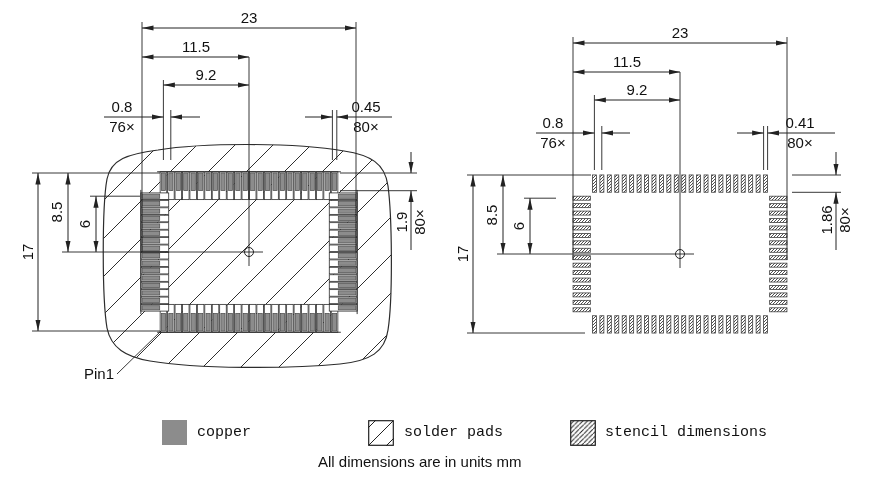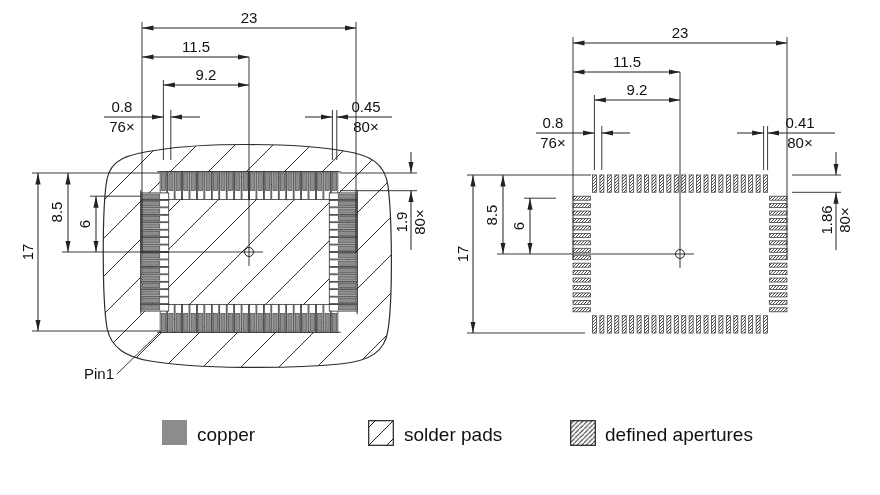--- a/index.html
+++ b/index.html
@@ -8,21 +8,21 @@
   svg text{font-family:"Liberation Sans",sans-serif;}
   .dl{stroke:#222;stroke-width:1;fill:none;}
   .ext{stroke:#222;stroke-width:0.9;fill:none;}
   .cl{stroke:#222;stroke-width:0.9;fill:none;}
   .blob{stroke:#2c2c2c;stroke-width:1.2;}
   .open{fill:#ffffff;stroke:#2e2e2e;stroke-width:0.8;}
   .copper{fill:#8c8c8c;stroke:#4a4a4a;stroke-width:0.7;}
   .stencil{stroke:#3f3f3f;stroke-width:0.8;}
   .dt{font-size:15px;fill:#111;text-anchor:middle;}
   .ts{text-anchor:start;}
-  .legend-label{position:absolute;font-size:19px;color:#111;}
+  .legend-label{position:absolute;font-size:15px;color:#111;font-family:Liberation Mono, monospace;}
   .note{font-size:15px;color:#111;line-height:19px;}
   .swatch-copper{position:absolute;width:25px;height:25px;background:#8c8c8c;}
 </style>
 </head>
 <body>
 
 <div id="stage">
 <svg id="draw" width="880" height="410" viewBox="0 0 880 410">
   <defs>
     <marker id="ar" viewBox="0 0 12 6" refX="11.5" refY="3" markerWidth="12" markerHeight="6" orient="auto-start-reverse">
@@ -436,18 +436,19 @@
   <div class="legend-label" style="left:404px;top:424px;">solder pads</div>
 
   <svg style="position:absolute;left:570px;top:420px;" width="26" height="26">
     <defs>
       <pattern id="lgS" width="4.6" height="4.6" patternUnits="userSpaceOnUse">
         <path d="M-1,5.6 L5.6,-1" stroke="#222" stroke-width="1" fill="none"></path>
       </pattern>
     </defs>
     <rect x="0.7" y="0.7" width="24.6" height="24.6" fill="url(#lgS)" stroke="#222" stroke-width="1.2"></rect>
   </svg>
-  <div class="legend-label" style="left:605px;top:424px;">defined apertures</div>
+  <div class="legend-label" style="left:605px;top:424px;">stencil dimensions</div>
 </div>
 
 <div style="position:absolute;left:318px;top:452px;">
+  <div class="note">All dimensions are in units mm</div>
 </div>
 </div>
 
 </body></html>

